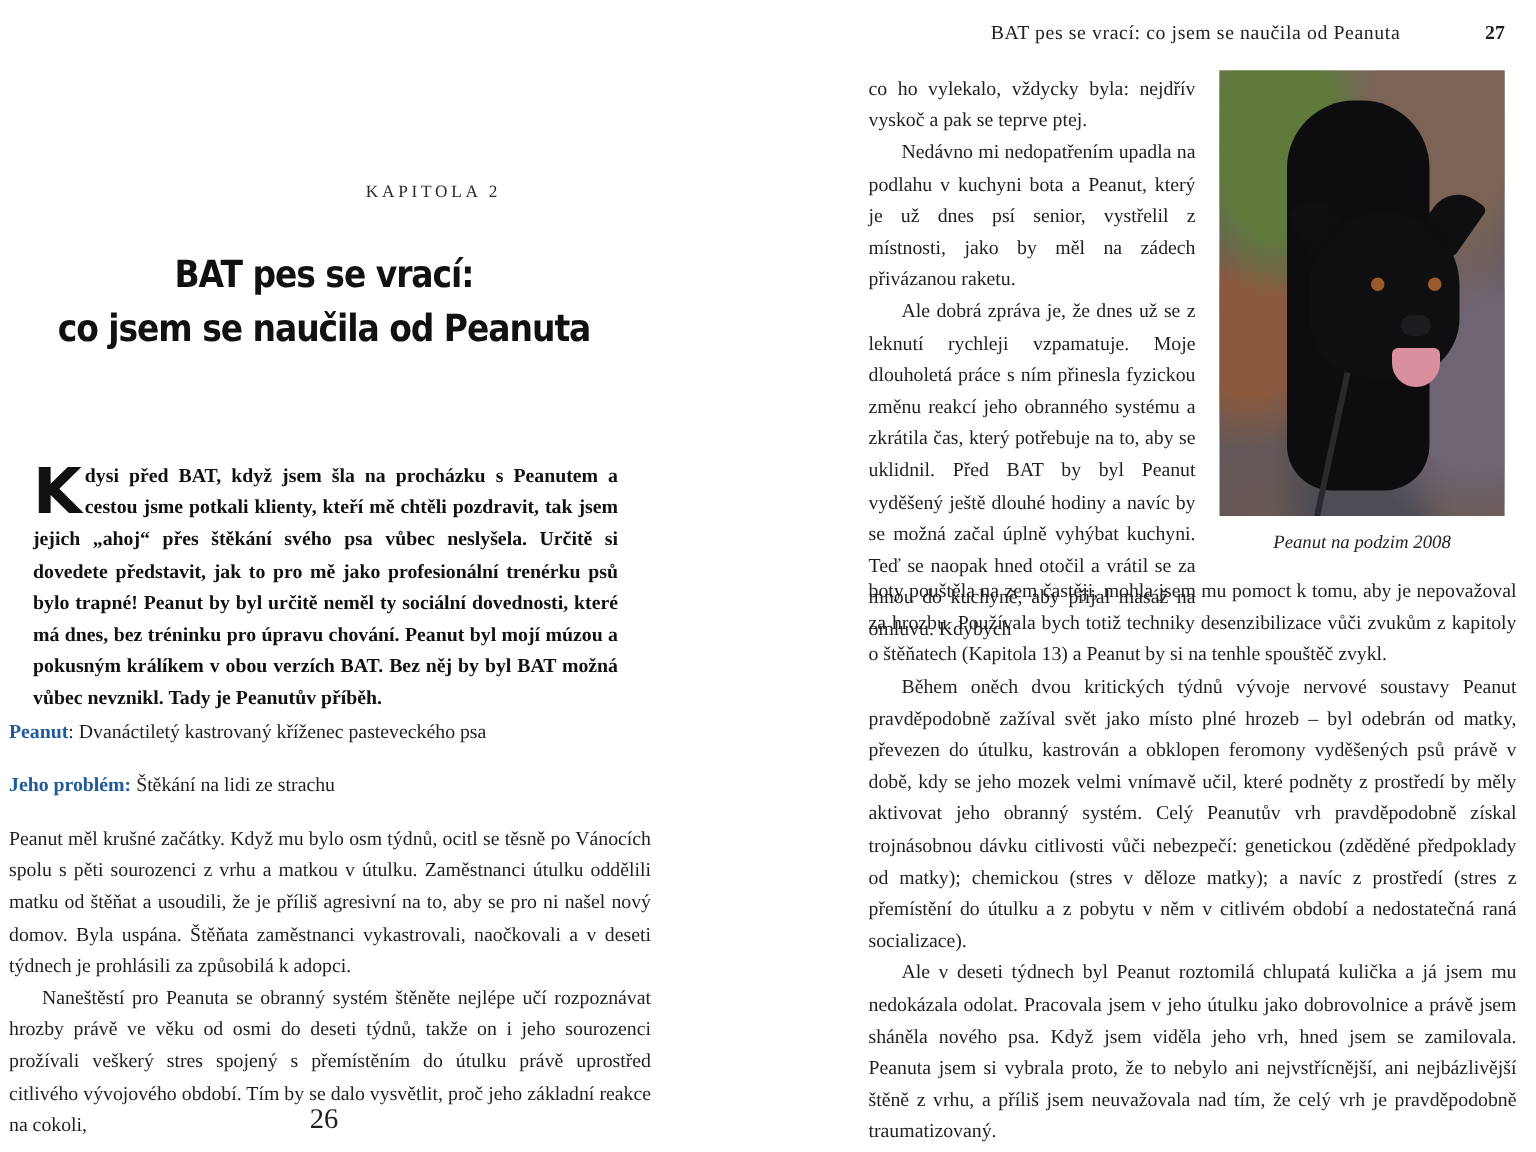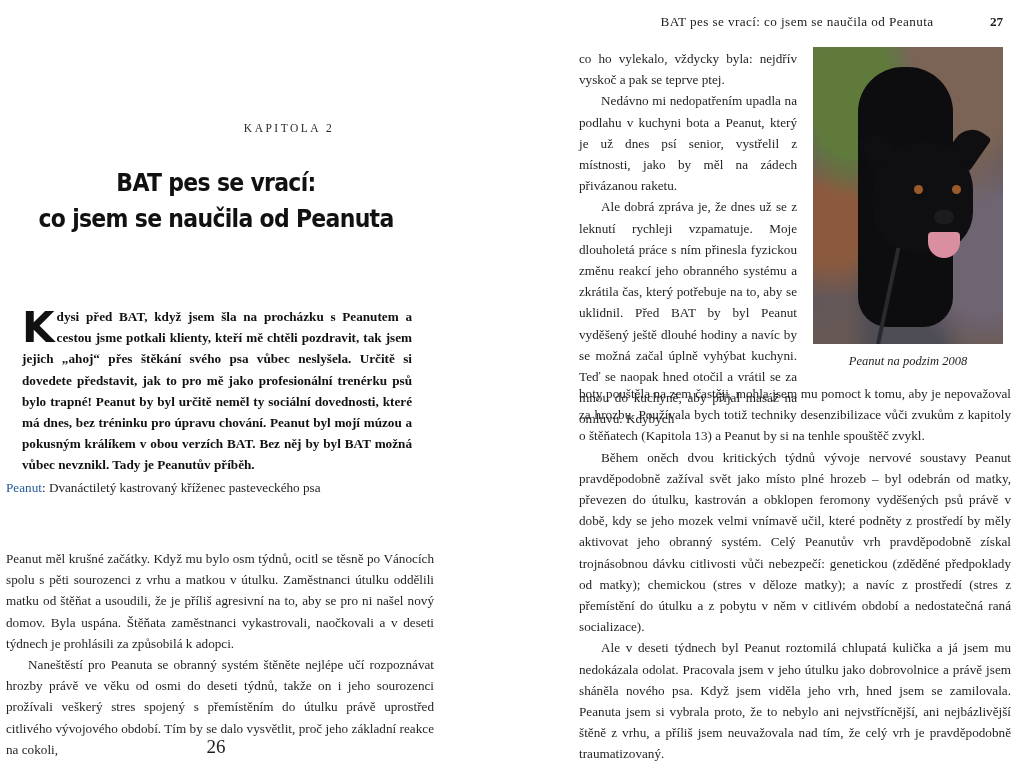--- a/index.html
+++ b/index.html
@@ -28,21 +28,21 @@
     color: #111;
   }
   .dropcap {
     float: left; font-family: "DejaVu Sans", "Liberation Sans", sans-serif;
     font-weight: bold; font-size: 42px; line-height: 36px; margin: 4px 2px 0 0;
     color: #111;
   }
   .meta-line {
     position: absolute; left: 6px; width: 420px; font-size: 13.2px; line-height: 20px;
   }
-  .meta-line .label { color: #1f5a9a; font-weight: normal; }
+  .meta-line .label { color: #1f5a9a; font-weight: bold; }
   .meta-1 { top: 478px; }
   .meta-2 { top: 513px; }
 
   .body-left {
     position: absolute; top: 548px; left: 6px; width: 428px;
     font-size: 13.2px; line-height: 21.2px; text-align: justify;
   }
   .body-left p, .body-right p, .col-narrow p { margin: 0; }
   .indent { text-indent: 22px; }
 
@@ -107,20 +107,23 @@
     <div>co jsem se naučila od Peanuta</div>
   </div>
 
   <div class="intro">
     <span class="dropcap">K</span><span>dysi před BAT, když jsem šla na procházku s Peanutem a cestou jsme potkali klienty, kteří mě chtěli pozdravit, tak jsem jejich „ahoj“ přes štěkání svého psa vůbec neslyšela. Určitě si dovedete představit, jak to pro mě jako profesionální trenérku psů bylo trapné! Peanut by byl určitě neměl ty sociální dovednosti, které má dnes, bez tréninku pro úpravu chování. Peanut byl mojí múzou a pokusným králíkem v obou verzích BAT. Bez něj by byl BAT možná vůbec nevznikl. Tady je Peanutův příběh.</span>
   </div>
 
   <div class="meta-line meta-1">
     <span class="label">Peanut</span><span>: </span><span>Dvanáctiletý kastrovaný kříženec pasteveckého psa</span>
   </div>
+  <div class="meta-line meta-2">
+    <span class="label">Jeho problém:</span><span> </span><span>Štěkání na lidi ze strachu</span>
+  </div>
 
   <div class="body-left">
     <p>Peanut měl krušné začátky. Když mu bylo osm týdnů, ocitl se těsně po Vánocích spolu s pěti sourozenci z vrhu a matkou v útulku. Zaměstnanci útulku oddělili matku od štěňat a usoudili, že je příliš agresivní na to, aby se pro ni našel nový domov. Byla uspána. Štěňata zaměstnanci vykastrovali, naočkovali a v deseti týdnech je prohlásili za způsobilá k adopci.</p>
     <p class="indent">Naneštěstí pro Peanuta se obranný systém štěněte nejlépe učí rozpoznávat hrozby právě ve věku od osmi do deseti týdnů, takže on i jeho sourozenci prožívali veškerý stres spojený s přemístěním do útulku právě uprostřed citlivého vývojového období. Tím by se dalo vysvětlit, proč jeho základní reakce na cokoli,</p>
   </div>
 
   <div class="page-number-left">26</div>
 </div>
 
 <div class="page page-right">

